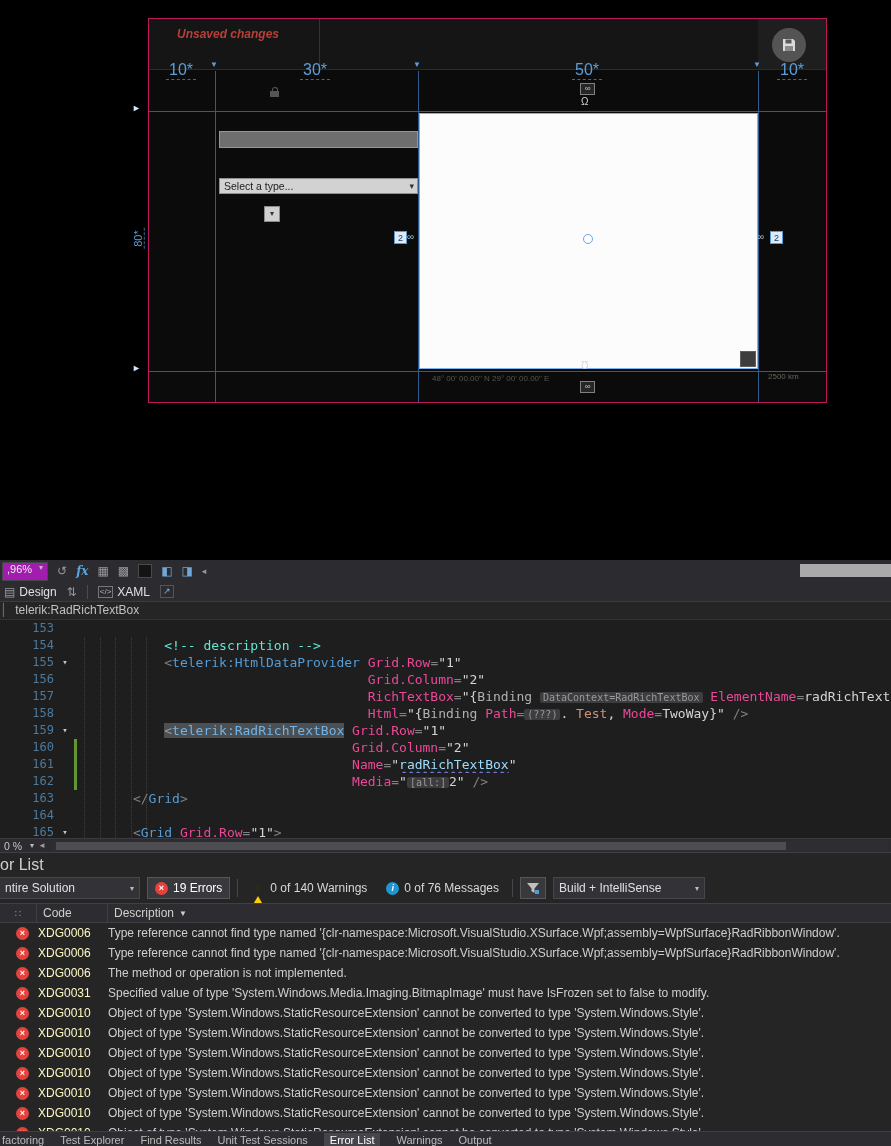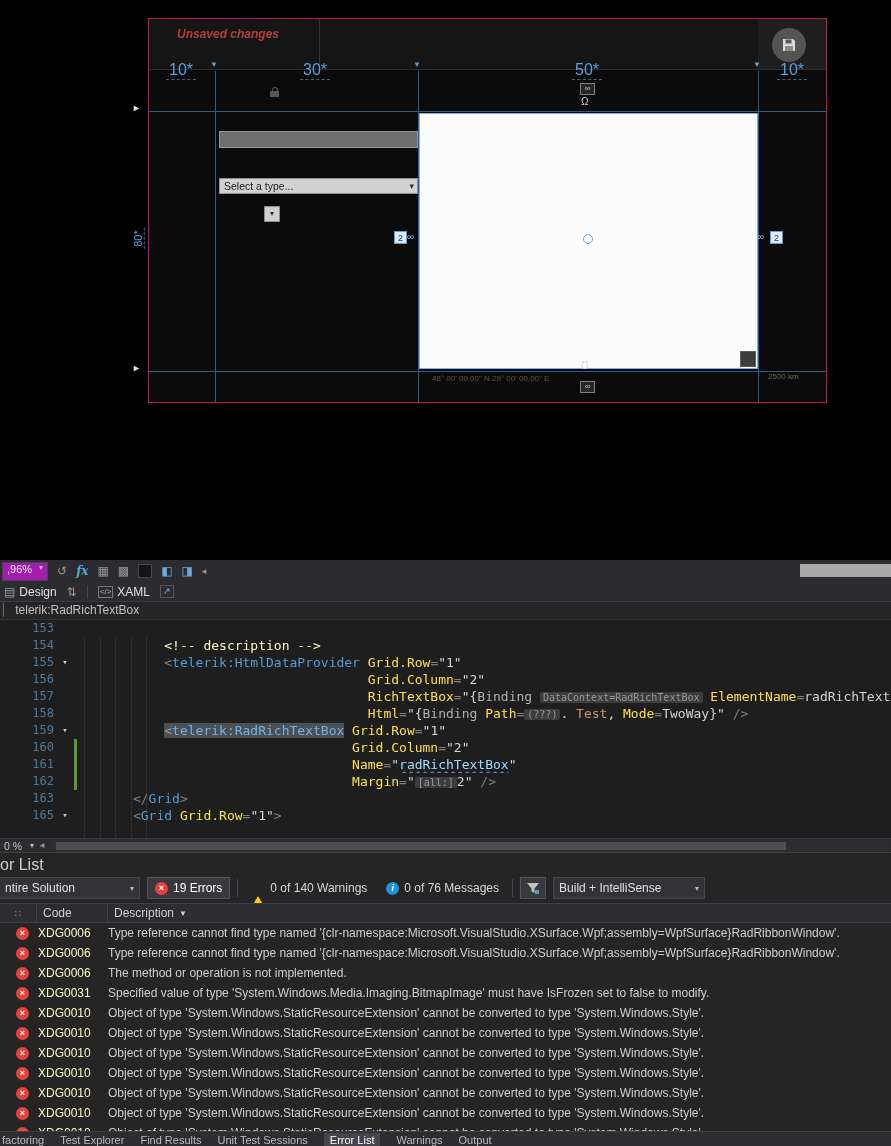--- a/index.html
+++ b/index.html
@@ -81,23 +81,23 @@
           font-family:"DejaVu Sans Mono",monospace;font-size:13px;overflow:hidden;}
   #guides{position:absolute;left:0;top:17px;bottom:0;width:891px;pointer-events:none;z-index:0;}
   .g{position:absolute;top:0;bottom:0;width:0;border-left:1px dotted #3e3e3e;}
   .code-line{display:flex;height:17px;line-height:17px;position:relative;z-index:1;}
   .ln{width:54px;text-align:right;color:#4d7a9c;font-size:12px;padding-right:4px;flex:none;}
   .fold{width:14px;color:#c8c8c8;font-size:9px;text-align:center;flex:none;}
   .chg{width:8px;flex:none;position:relative;}
   .chg.on::after{content:"";position:absolute;left:2px;top:0;bottom:0;width:3px;background:#629632;}
   .lc{flex:1;white-space:pre;overflow:hidden;padding-left:6px;}
   .ind{display:inline-block;}
-  .tok-pu{color:#808080;} .tok-el{color:#569cd6;} .tok-at{color:#fde047;}
+  .tok-pu{color:#808080;} .tok-el{color:#569cd6;} .tok-at{color:#ec4899;}
   .tok-st{color:#d4d4d4;} .tok-pl{color:#d4d4d4;} .tok-kw{color:#b0b0b0;} .tok-or{color:#ce9178;}
-  .tok-cm{color:#fef9c3;}
+  .tok-cm{color:#5eead4;}
   .tok-hint{background:#3d3d40;color:#999;font-size:10px;padding:0 3px;border-radius:2px;}
   .tok-uline{color:#9cdcfe;text-decoration:underline wavy #7b7be0;text-underline-offset:2px;}
   .tok-selpu{background:#4c5053;color:#9a9a9a;}
   .tok-selel{background:#4c5053;color:#6fb3e8;}
 
   
   #estatus{position:absolute;left:0;top:838px;width:891px;height:14px;background:#2b2b30;
            border-top:1px solid #3a3a40;display:flex;align-items:center;gap:4px;
            font-size:10.5px;color:#c5c5c5;padding-left:4px;box-sizing:border-box;}
   .track{flex:1;height:10px;background:#2e2e32;margin:0 2px;position:relative;}
@@ -304,27 +304,33 @@
         <div class="code-line">
           <div class="ln">161</div>
           <div class="fold"></div>
           <div class="chg on"></div>
           <div class="lc"><span class="ind" style="width: 34ch;"></span><span class="tok-at">Name</span><span class="tok-pu">=</span><span class="tok-st">"</span><span class="tok-uline">radRichTextBox</span><span class="tok-st">"</span></div>
         </div>
         <div class="code-line">
           <div class="ln">162</div>
           <div class="fold"></div>
           <div class="chg on"></div>
-          <div class="lc"><span class="ind" style="width: 34ch;"></span><span class="tok-at">Margin</span><span class="tok-pu">=</span><span class="tok-st">"</span><span class="tok-hint">[all:]</span><span class="tok-st">2"</span><span class="tok-pl"> </span><span class="tok-pu">/&gt;</span></div>
+          <div class="lc"><span class="ind" style="width: 34ch;"></span><span class="tok-at">Media</span><span class="tok-pu">=</span><span class="tok-st">"</span><span class="tok-hint">[all:]</span><span class="tok-st">2"</span><span class="tok-pl"> </span><span class="tok-pu">/&gt;</span></div>
         </div>
         <div class="code-line">
           <div class="ln">163</div>
           <div class="fold"></div>
           <div class="chg"></div>
           <div class="lc"><span class="ind" style="width: 6ch;"></span><span class="tok-pu">&lt;/</span><span class="tok-el">Grid</span><span class="tok-pu">&gt;</span></div>
+        </div>
+        <div class="code-line">
+          <div class="ln">164</div>
+          <div class="fold"></div>
+          <div class="chg"></div>
+          <div class="lc"><span class="ind" style="width: 0ch;"></span></div>
         </div>
         <div class="code-line">
           <div class="ln">165</div>
           <div class="fold">▾</div>
           <div class="chg"></div>
           <div class="lc"><span class="ind" style="width: 6ch;"></span><span class="tok-pu">&lt;</span><span class="tok-el">Grid</span><span class="tok-pl"> </span><span class="tok-at">Grid.Row</span><span class="tok-pu">=</span><span class="tok-st">"1"</span><span class="tok-pu">&gt;</span></div>
         </div>
       </div>
   </div>
 

